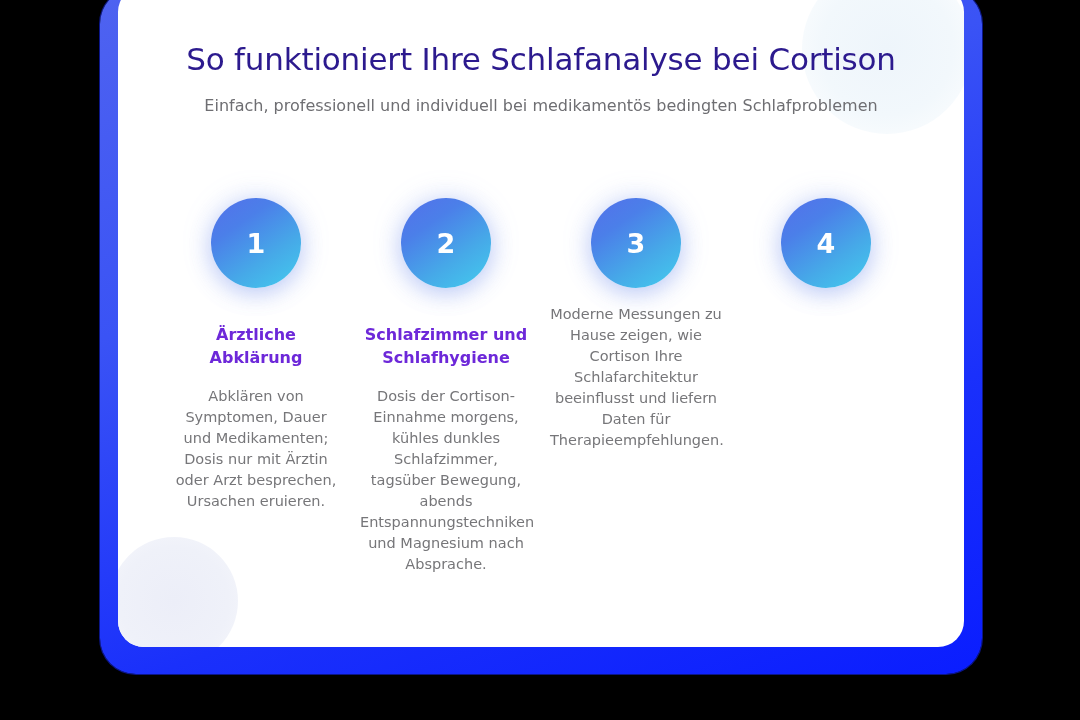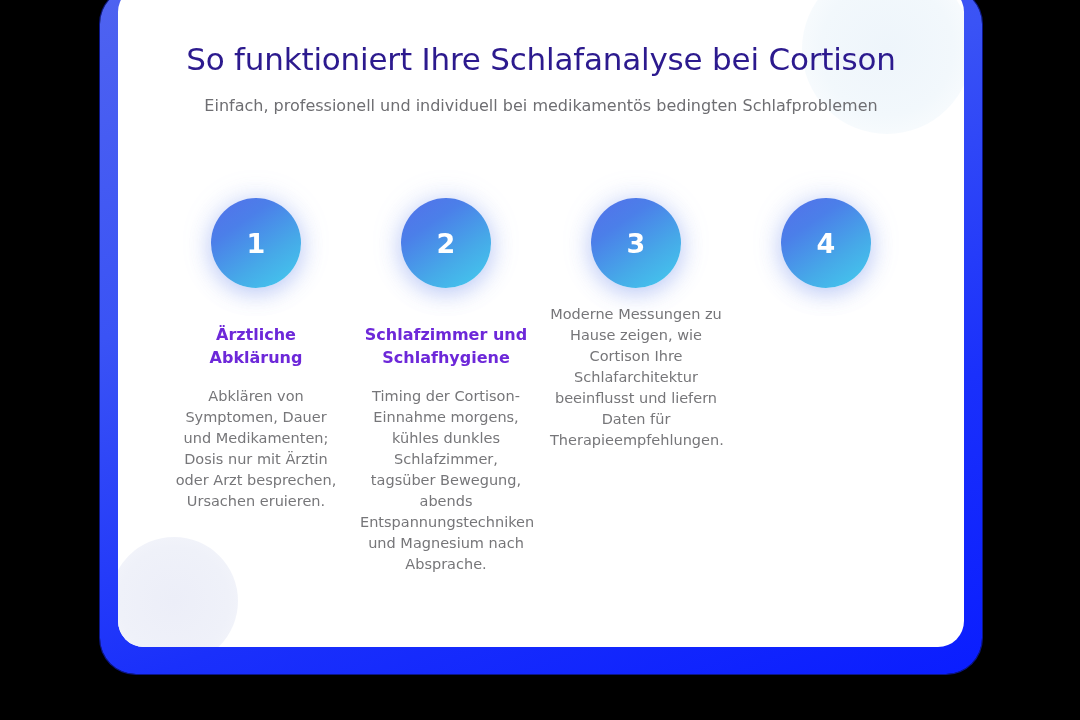--- a/index.html
+++ b/index.html
@@ -163,21 +163,21 @@
 
         <div class="step">
           <div class="badge">1</div>
           <div class="step-title">Ärztliche Abklärung</div>
           <div class="step-desc">Abklären von Symptomen, Dauer und Medikamenten; Dosis nur mit Ärztin oder Arzt besprechen, Ursachen eruieren.</div>
         </div>
 
         <div class="step">
           <div class="badge">2</div>
           <div class="step-title">Schlafzimmer und Schlafhygiene</div>
-          <div class="step-desc">Timing der Cortison-Einnahme morgens, kühles dunkles Schlafzimmer, tagsüber Bewegung, abends Entspannungstechniken und Magnesium nach Absprache.</div>
+          <div class="step-desc">Dosis der Cortison-Einnahme morgens, kühles dunkles Schlafzimmer, tagsüber Bewegung, abends Entspannungstechniken und Magnesium nach Absprache.</div>
         </div>
 
         <div class="step">
           <div class="badge">3</div>
           <div class="step-desc">Moderne Messungen zu Hause zeigen, wie Cortison Ihre Schlafarchitektur beeinflusst und liefern Daten für Therapieempfehlungen.</div>
         </div>
 
         <div class="step">
           <div class="badge">4</div>
         </div>

